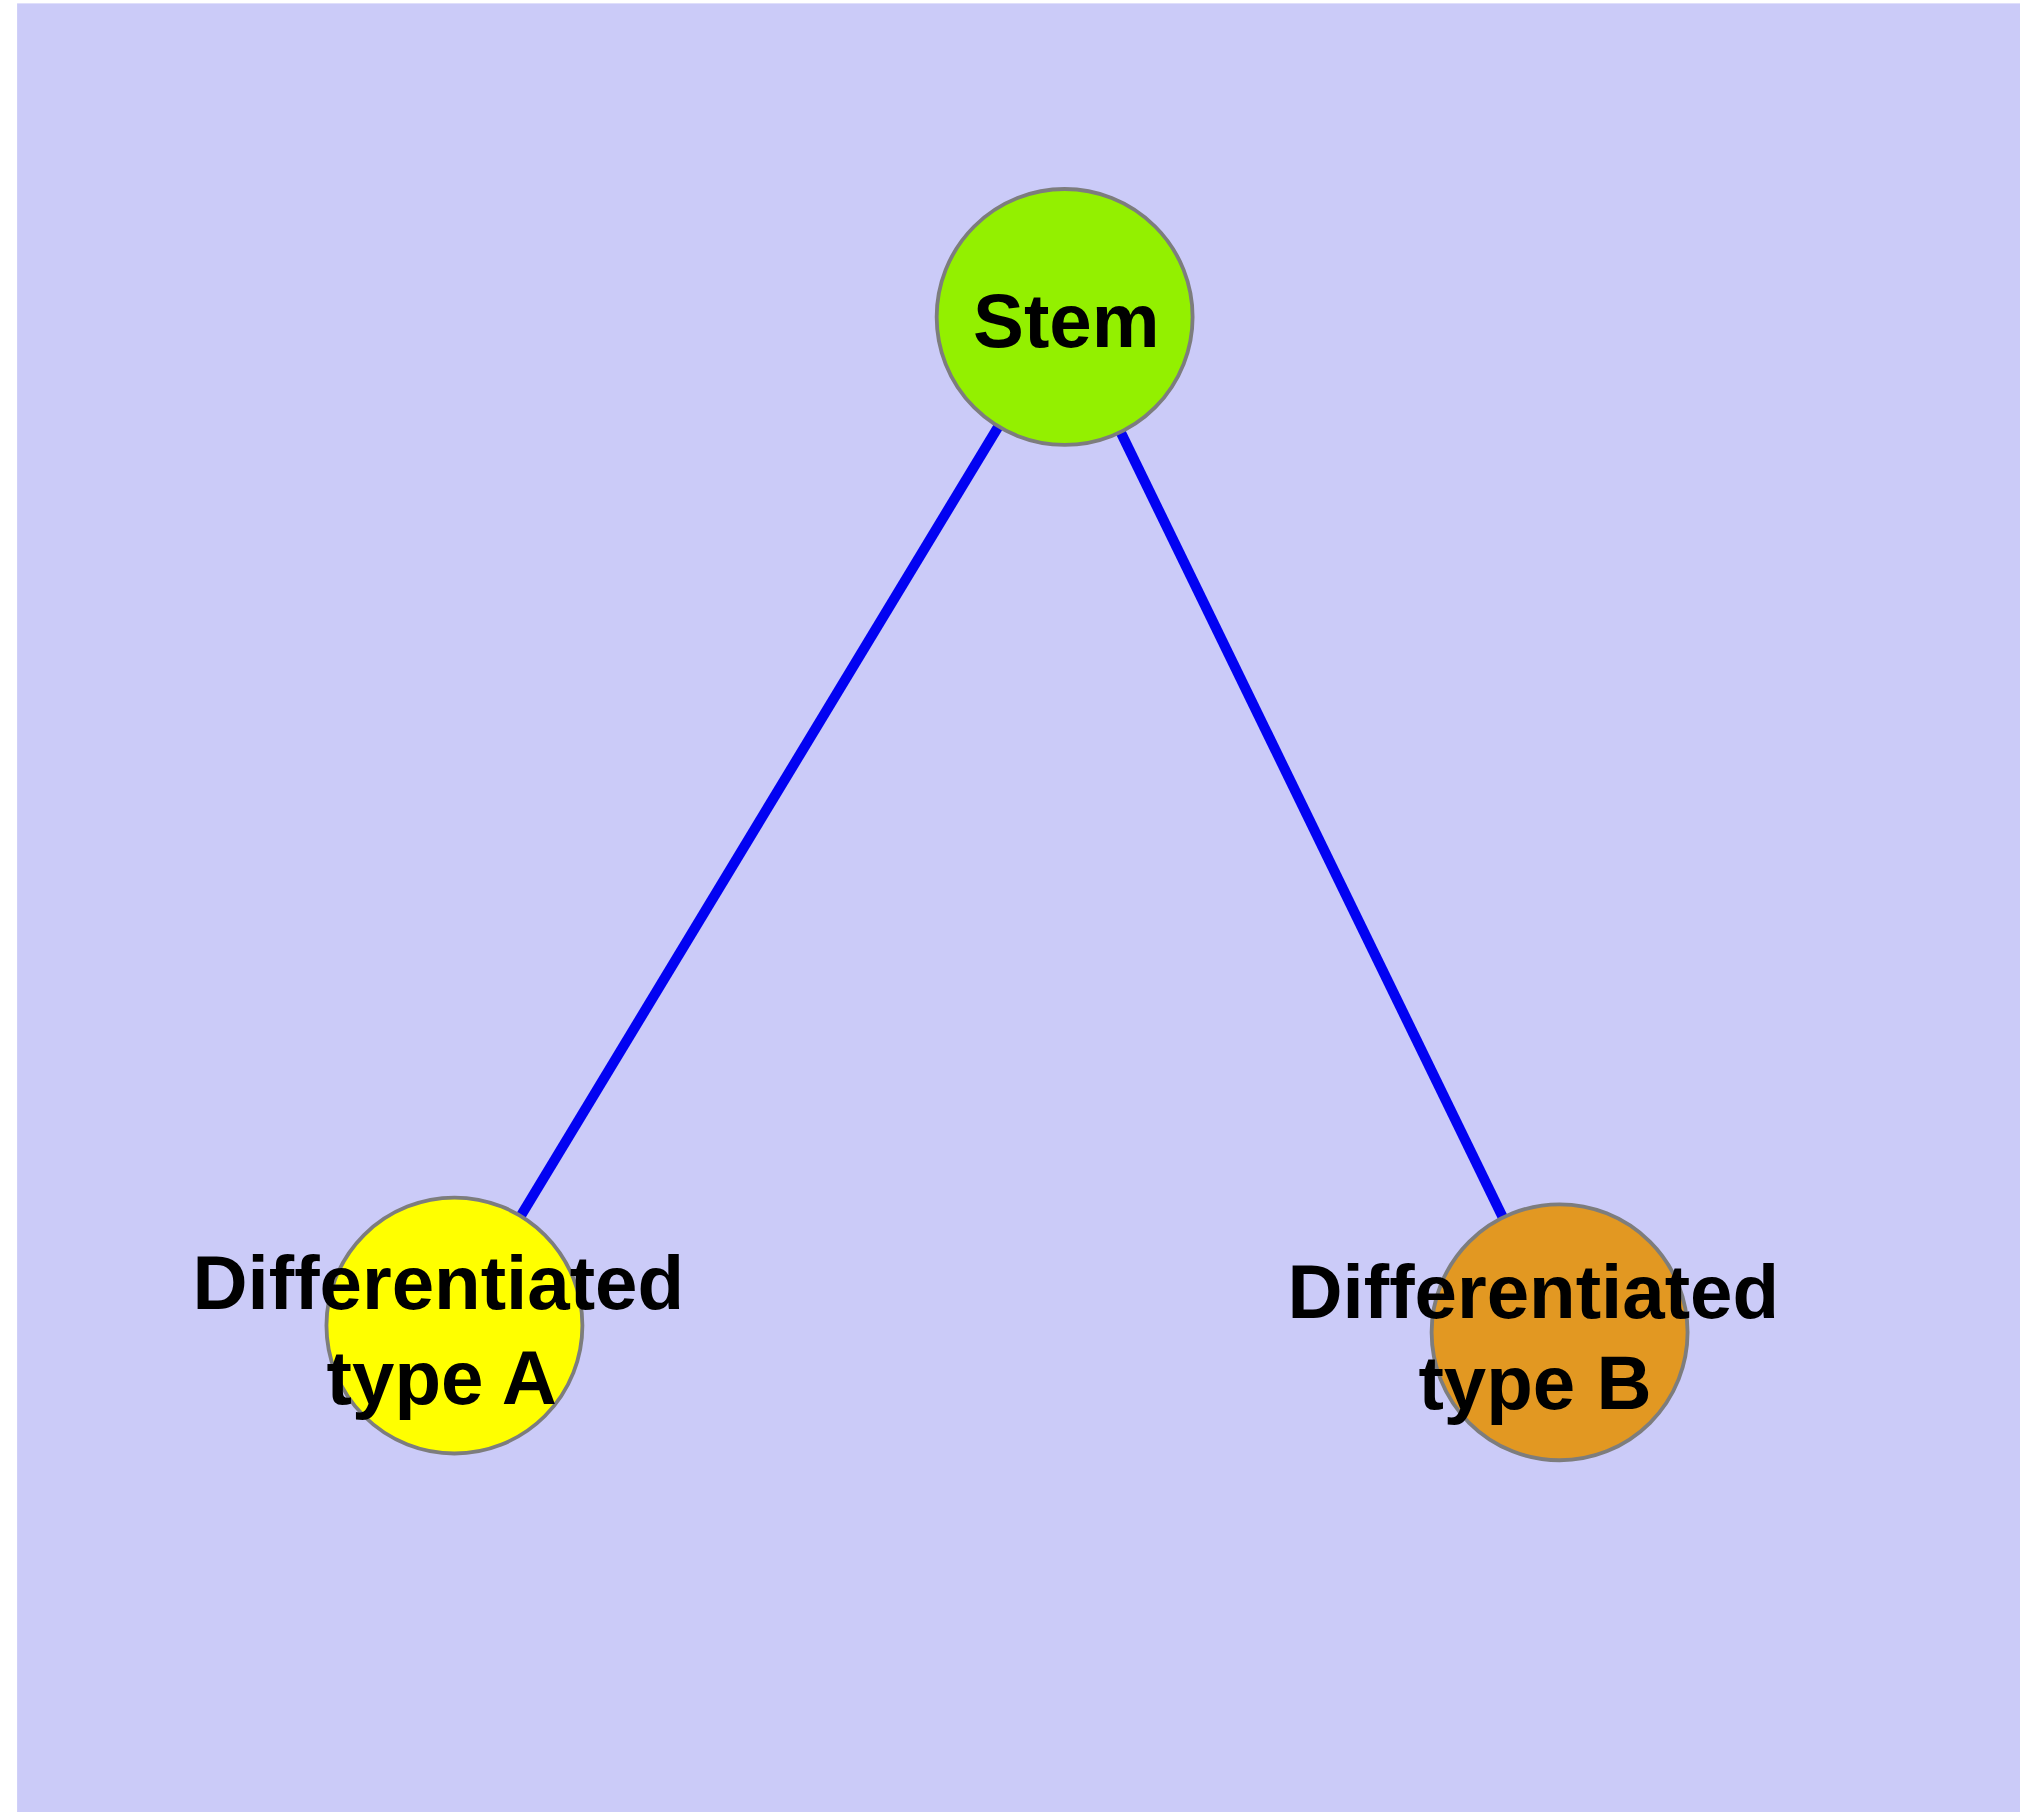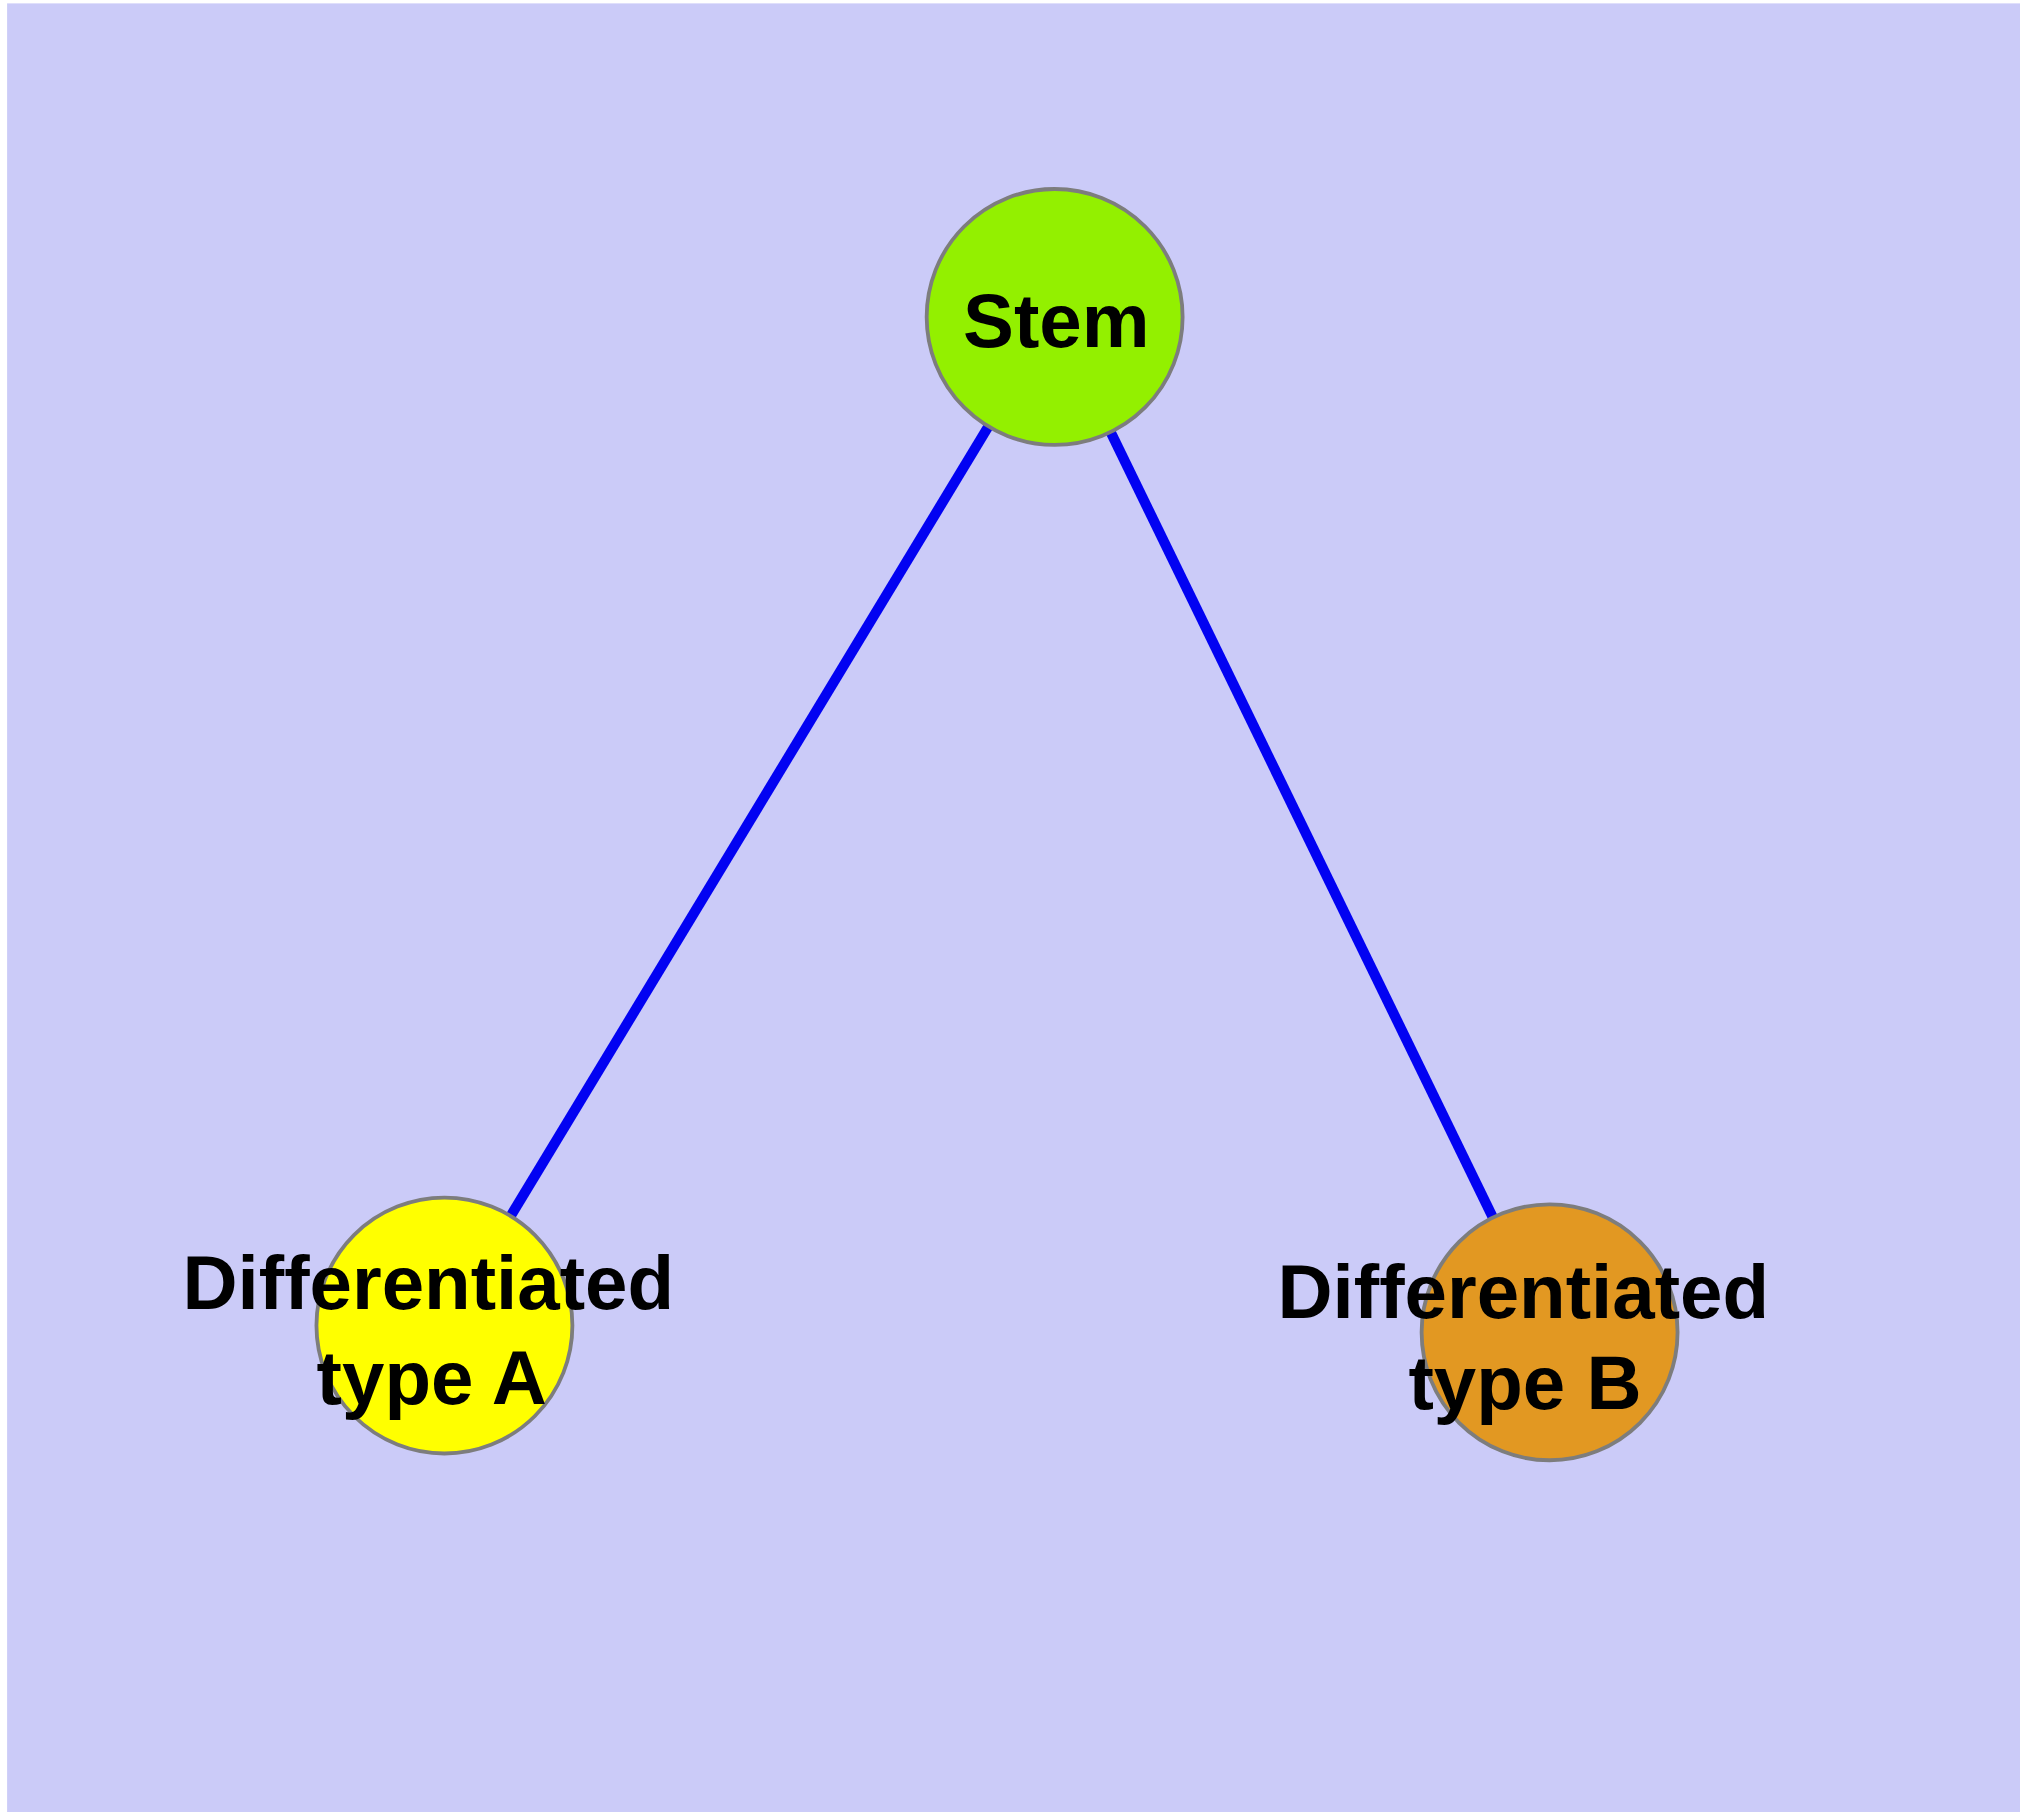--- a/index.html
+++ b/index.html
@@ -6,21 +6,21 @@
     margin: 0;
     padding: 0;
     width: 2021px;
     height: 1812px;
     background: #ffffff; 
     overflow: hidden;
   }
   .diagram-wrap {
     position: absolute;
     top: 0;
-    left: 6px;
+    left: 16px;
     width: 1703px;
     height: 1812px;
     border-radius: 18px;
   }
   svg {
     display: block;
   }
   .edge {
     stroke-width: 12;
     stroke-linecap: butt;

